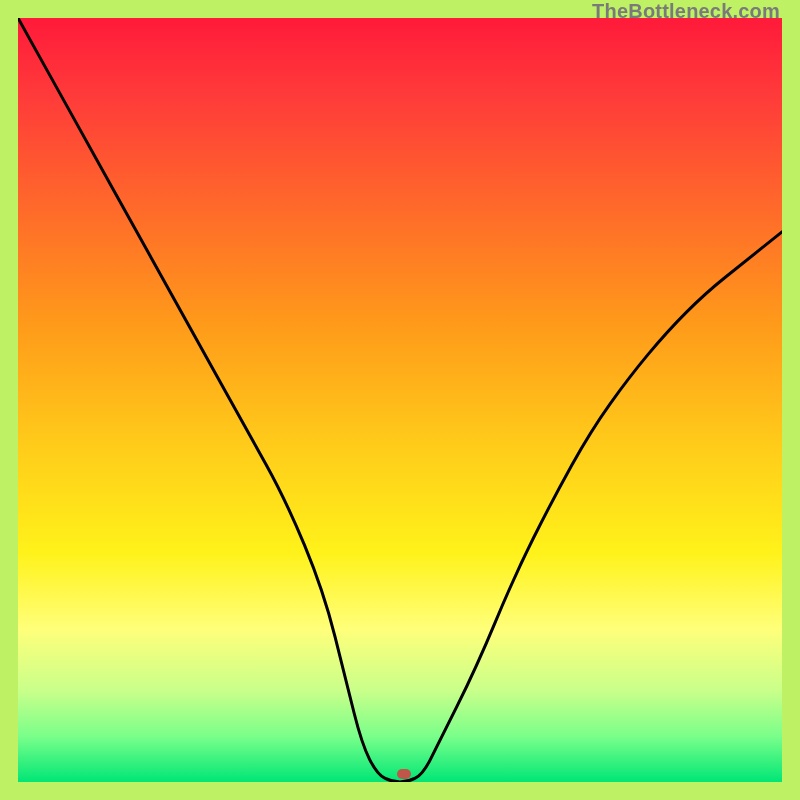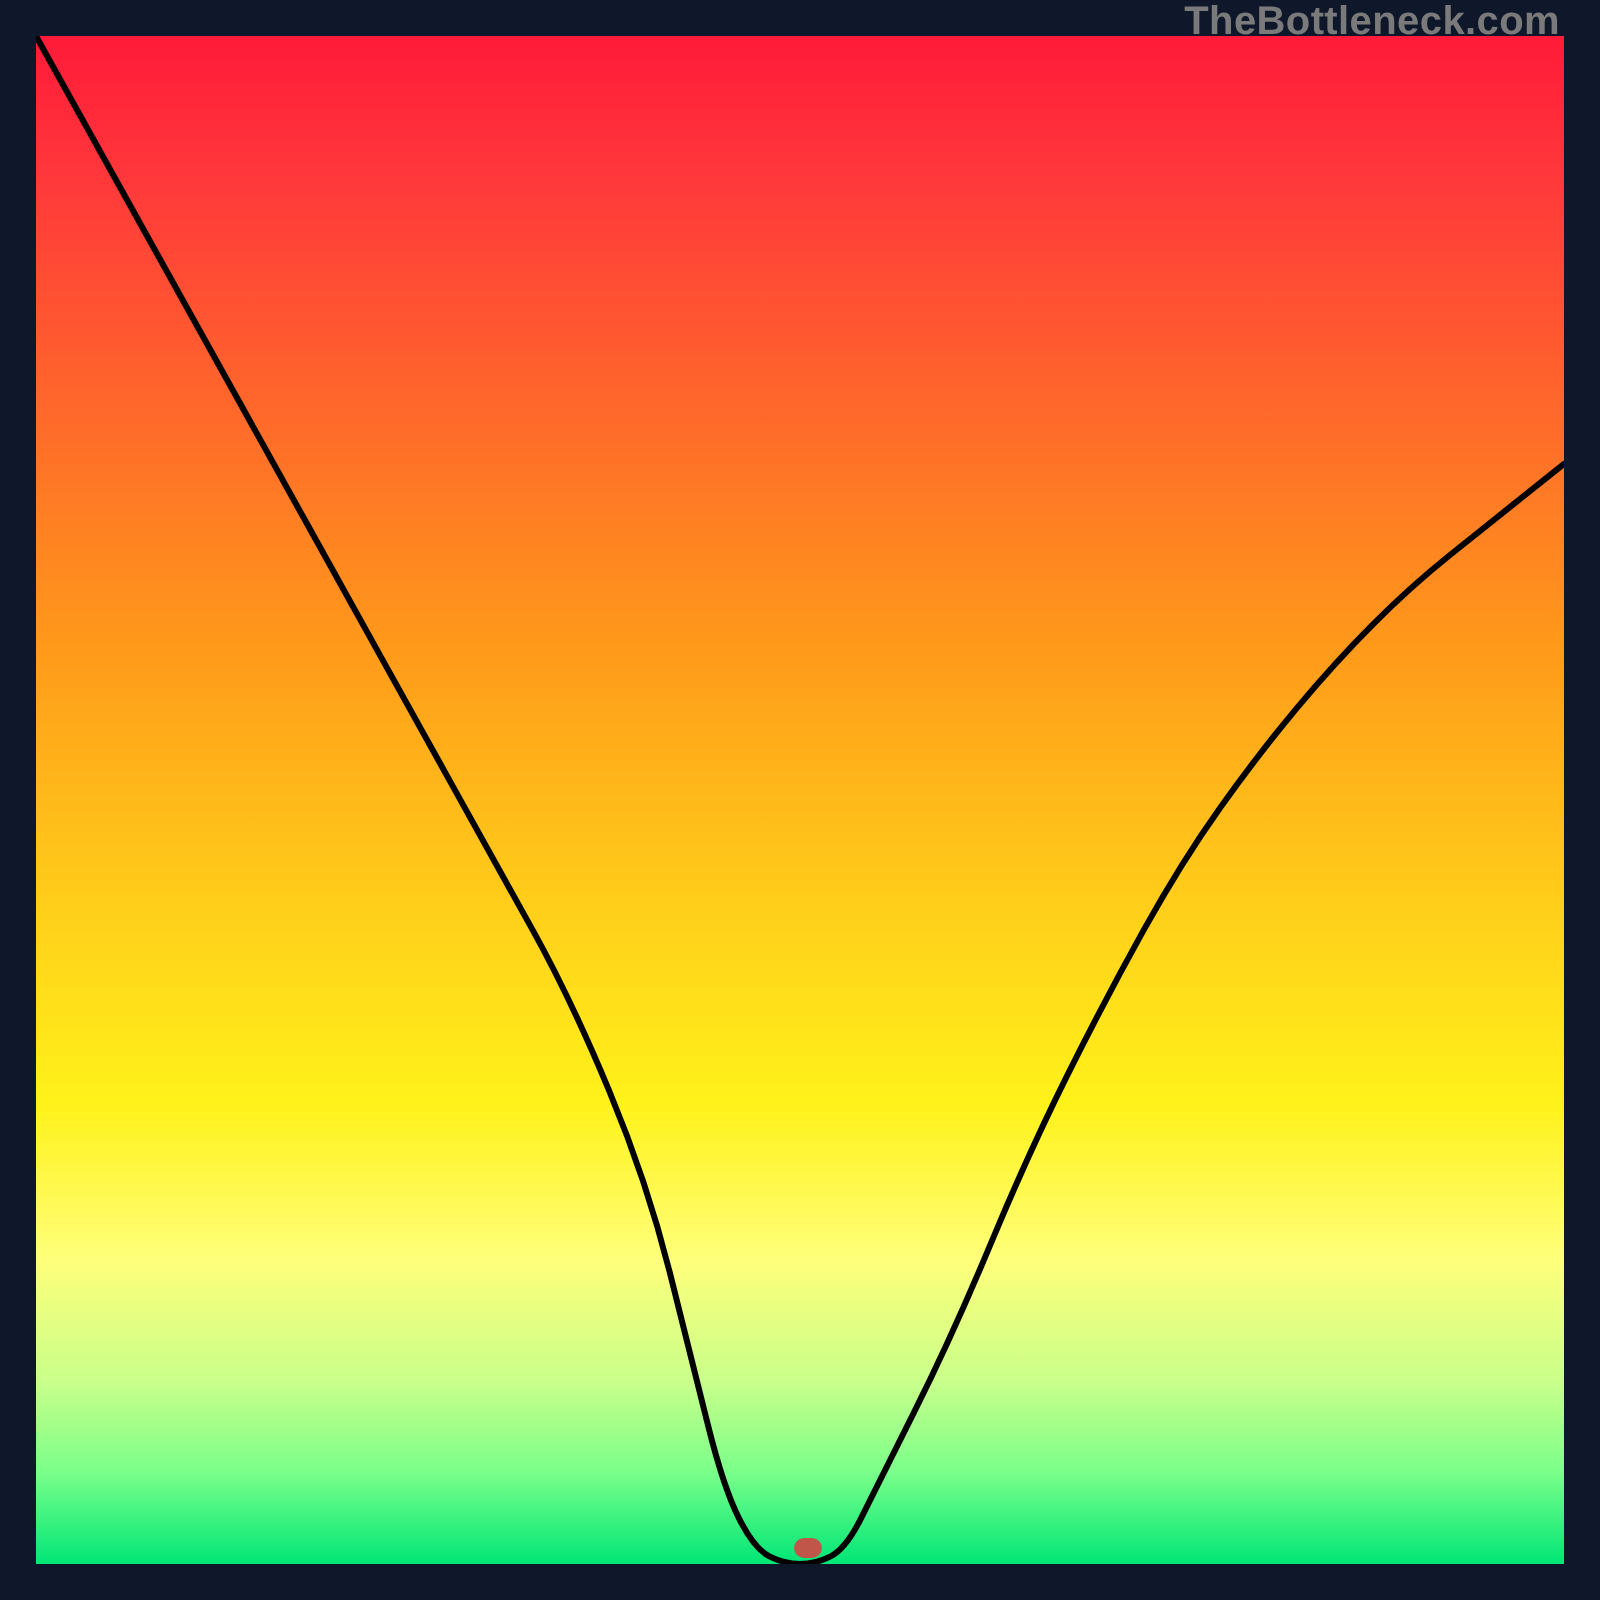--- a/index.html
+++ b/index.html
@@ -9,21 +9,21 @@
     height: 800px;
     background: #000;
     overflow: hidden;
   }
   .frame {
     position: absolute;
     left: 0;
     top: 0;
     width: 800px;
     height: 800px;
-    background: #0f172a;
+    background: #bef264;
   }
   .gradient {
     position: absolute;
     left: 18px;
     top: 18px;
     width: 764px;
     height: 764px;
     background: linear-gradient(to bottom,
       #ff1a3a 0%,
       #ff3a3a 10%,

